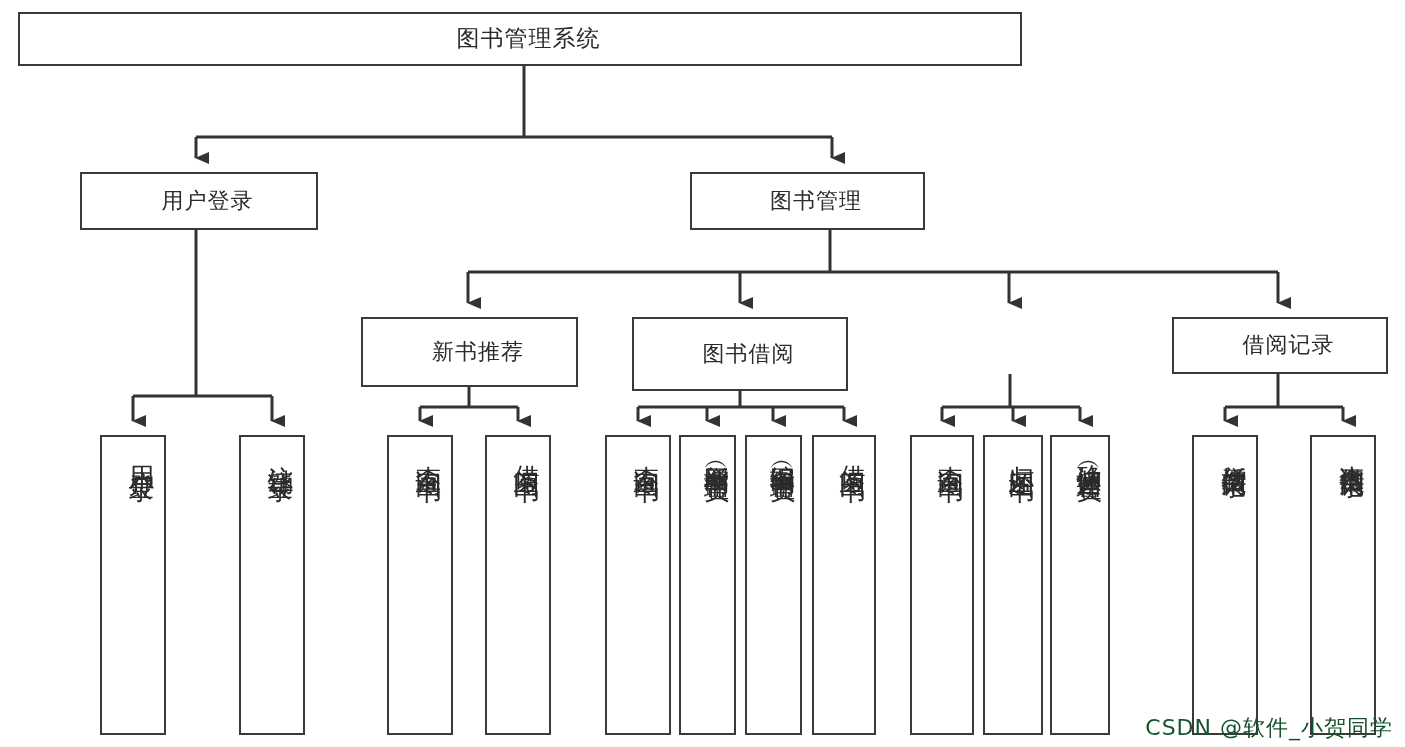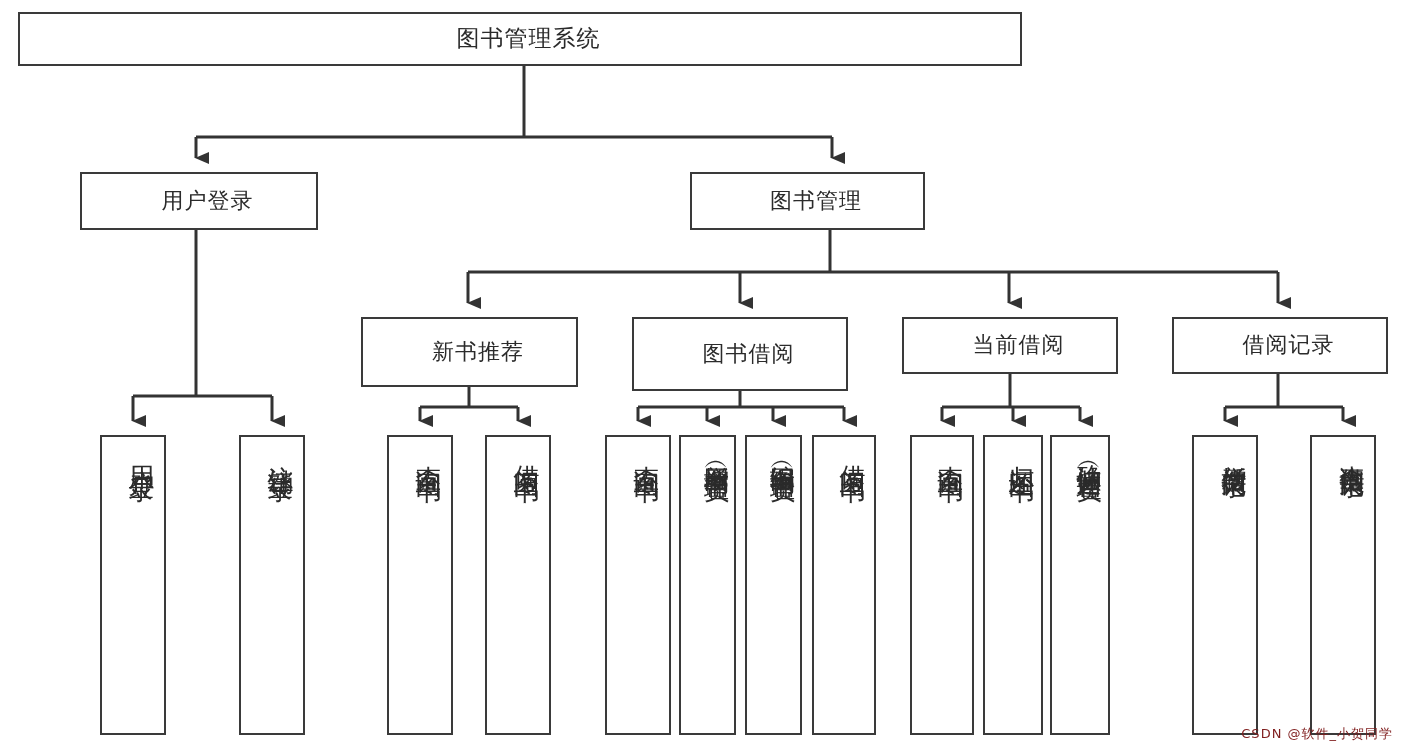--- a/index.html
+++ b/index.html
@@ -45,22 +45,22 @@
     justify-content:flex-start;
     align-items:center;
   }
   .node.v.tall{
     font-size:25px;
     letter-spacing:2px;
   }
   .wm{
     position:absolute;
     right:12px;bottom:4px;
-    font-size:13px;
-    color:#7f1d1d;
+    font-size:22px;
+    color:#14532d;
     letter-spacing:1px;
     white-space:nowrap;
     font-family:"DejaVu Sans","Liberation Sans",sans-serif;
   }
   svg.links{
     position:absolute;left:0;top:0;width:1405px;height:747px;
     pointer-events:none;
   }
 </style>
 </head>
@@ -123,21 +123,20 @@
   <div class="node h root" style="left:18px;top:12px;width:1004px;height:54px;">图书管理系统</div>
 
   <div class="node h" style="left:80px;top:172px;width:238px;height:58px;">用户登录</div>
 
   <div class="node h" style="left:690px;top:172px;width:235px;height:58px;">图书管理</div>
 
   <div class="node h" style="left:361px;top:317px;width:217px;height:70px;">新书推荐</div>
 
   <div class="node h" style="left:632px;top:317px;width:216px;height:74px;">图书借阅</div>
 
-  <div class="node h" style="left:902px;top:317px;width:216px;height:57px;">当前借阅</div>
 
   <div class="node h" style="left:1172px;top:317px;width:216px;height:57px;">借阅记录</div>
 
   <div class="node v" style="left:100px;top:435px;width:66px;height:300px;">用户登录</div>
 
   <div class="node v" style="left:239px;top:435px;width:66px;height:300px;">注销登录</div>
 
   <div class="node v" style="left:387px;top:435px;width:66px;height:300px;">查询图书</div>
 
   <div class="node v" style="left:485px;top:435px;width:66px;height:300px;">借阅图书</div>

